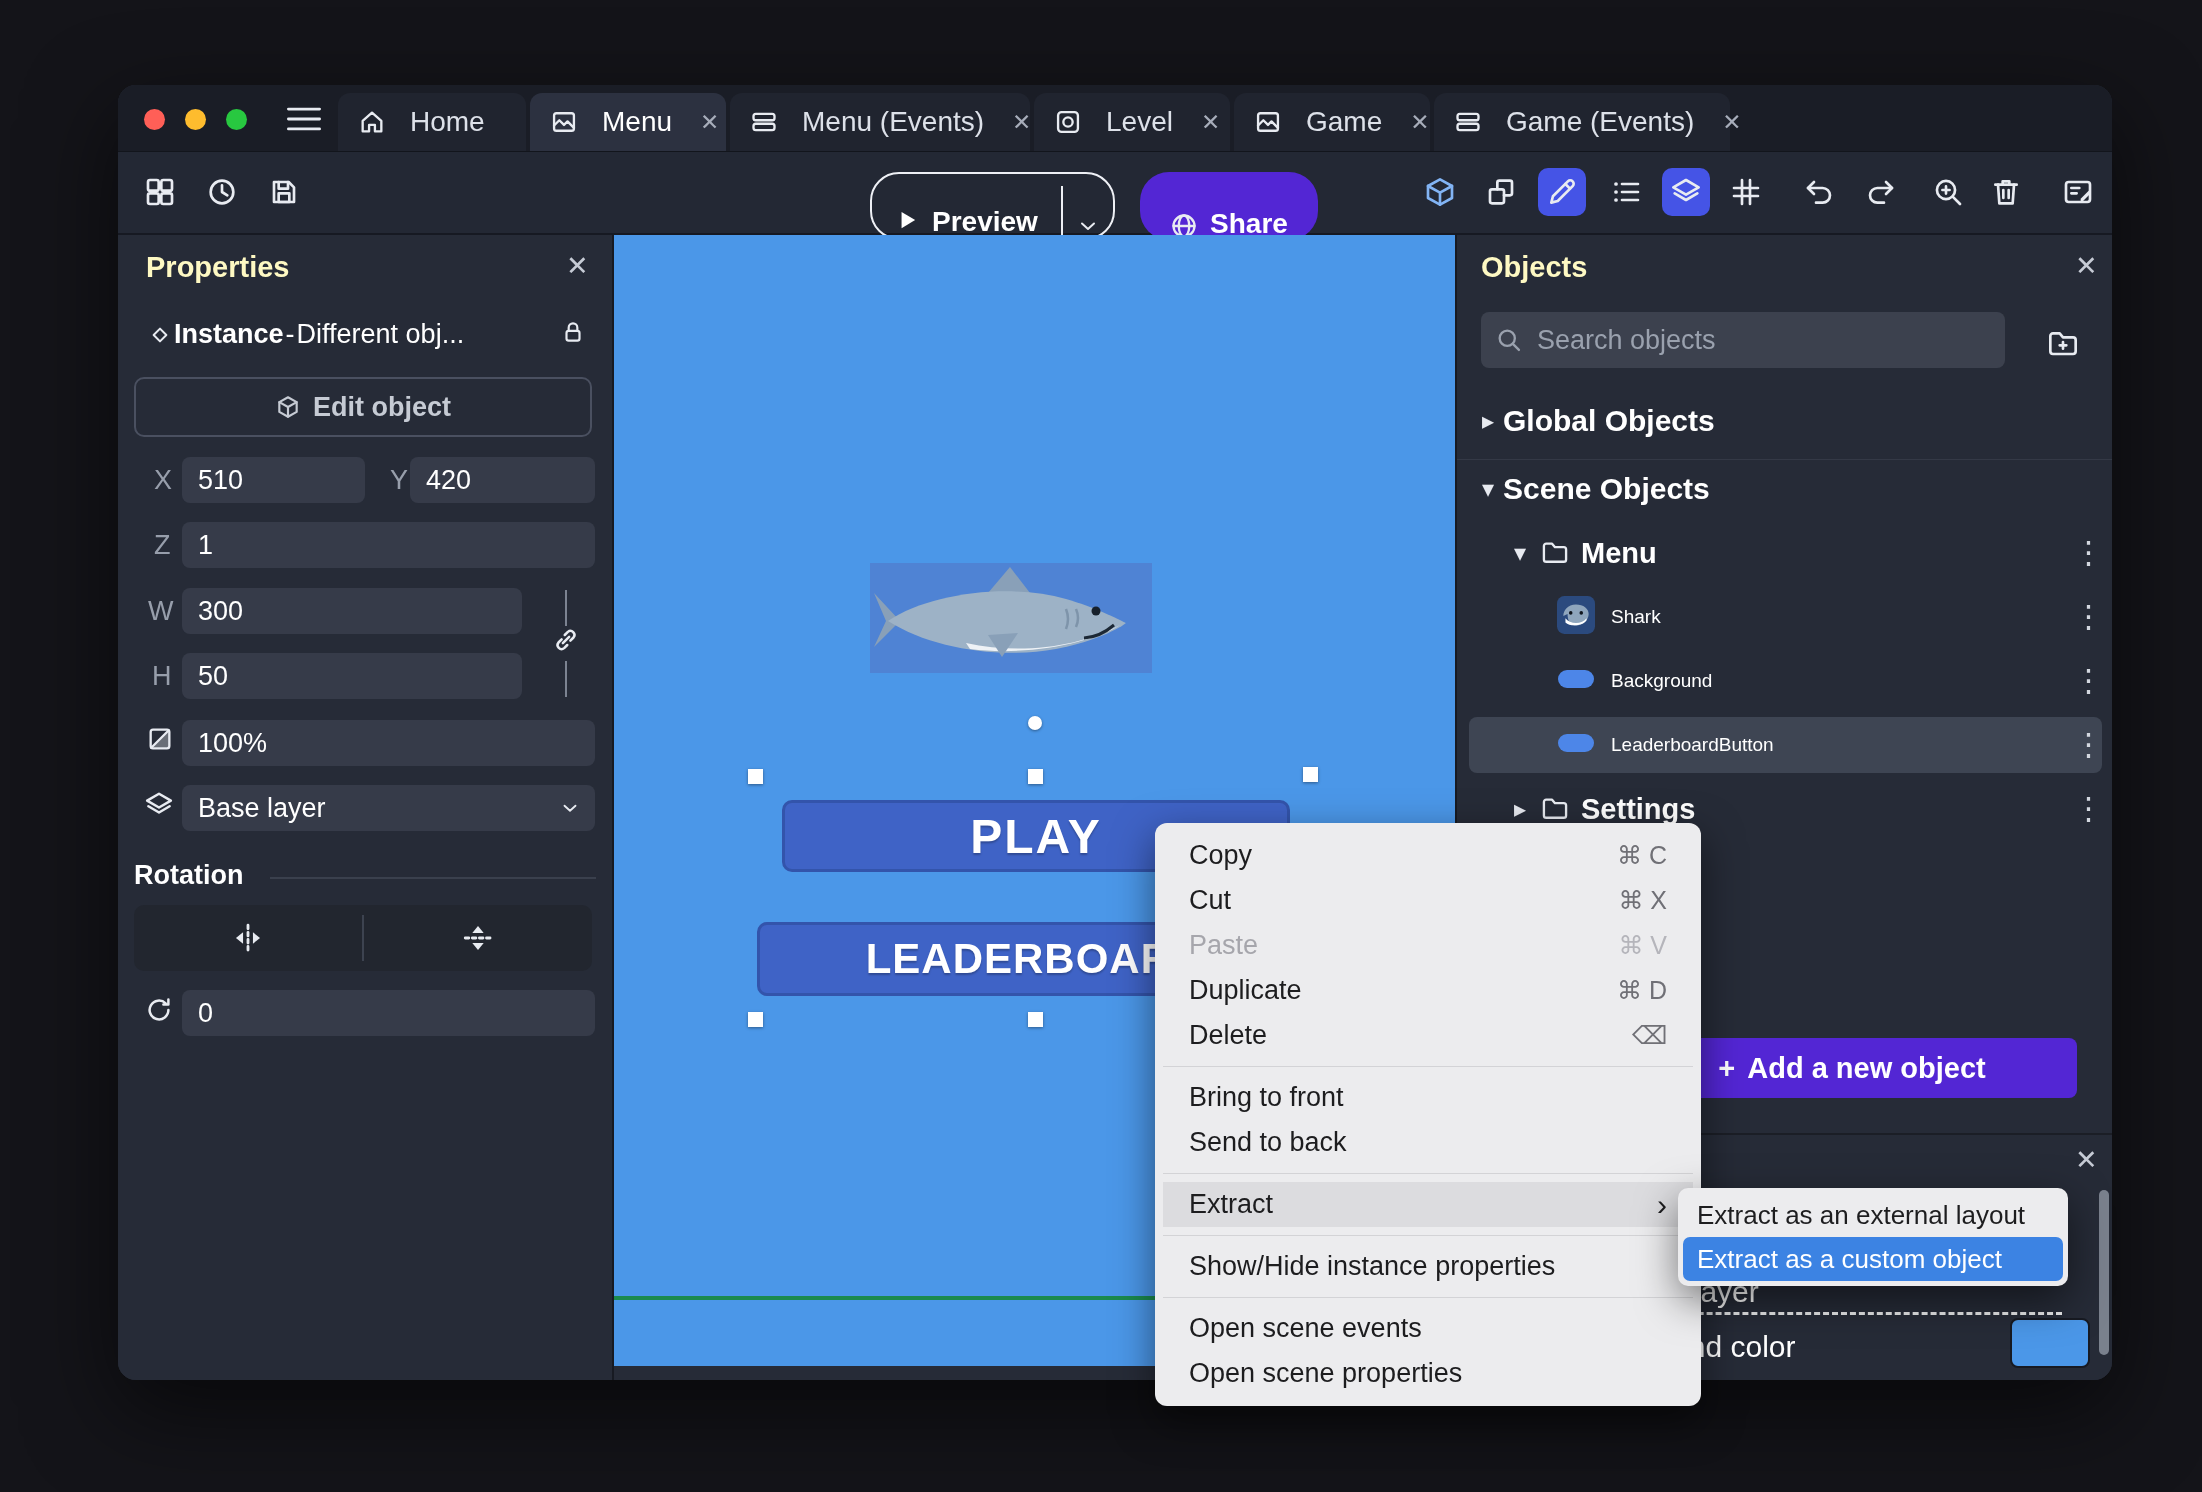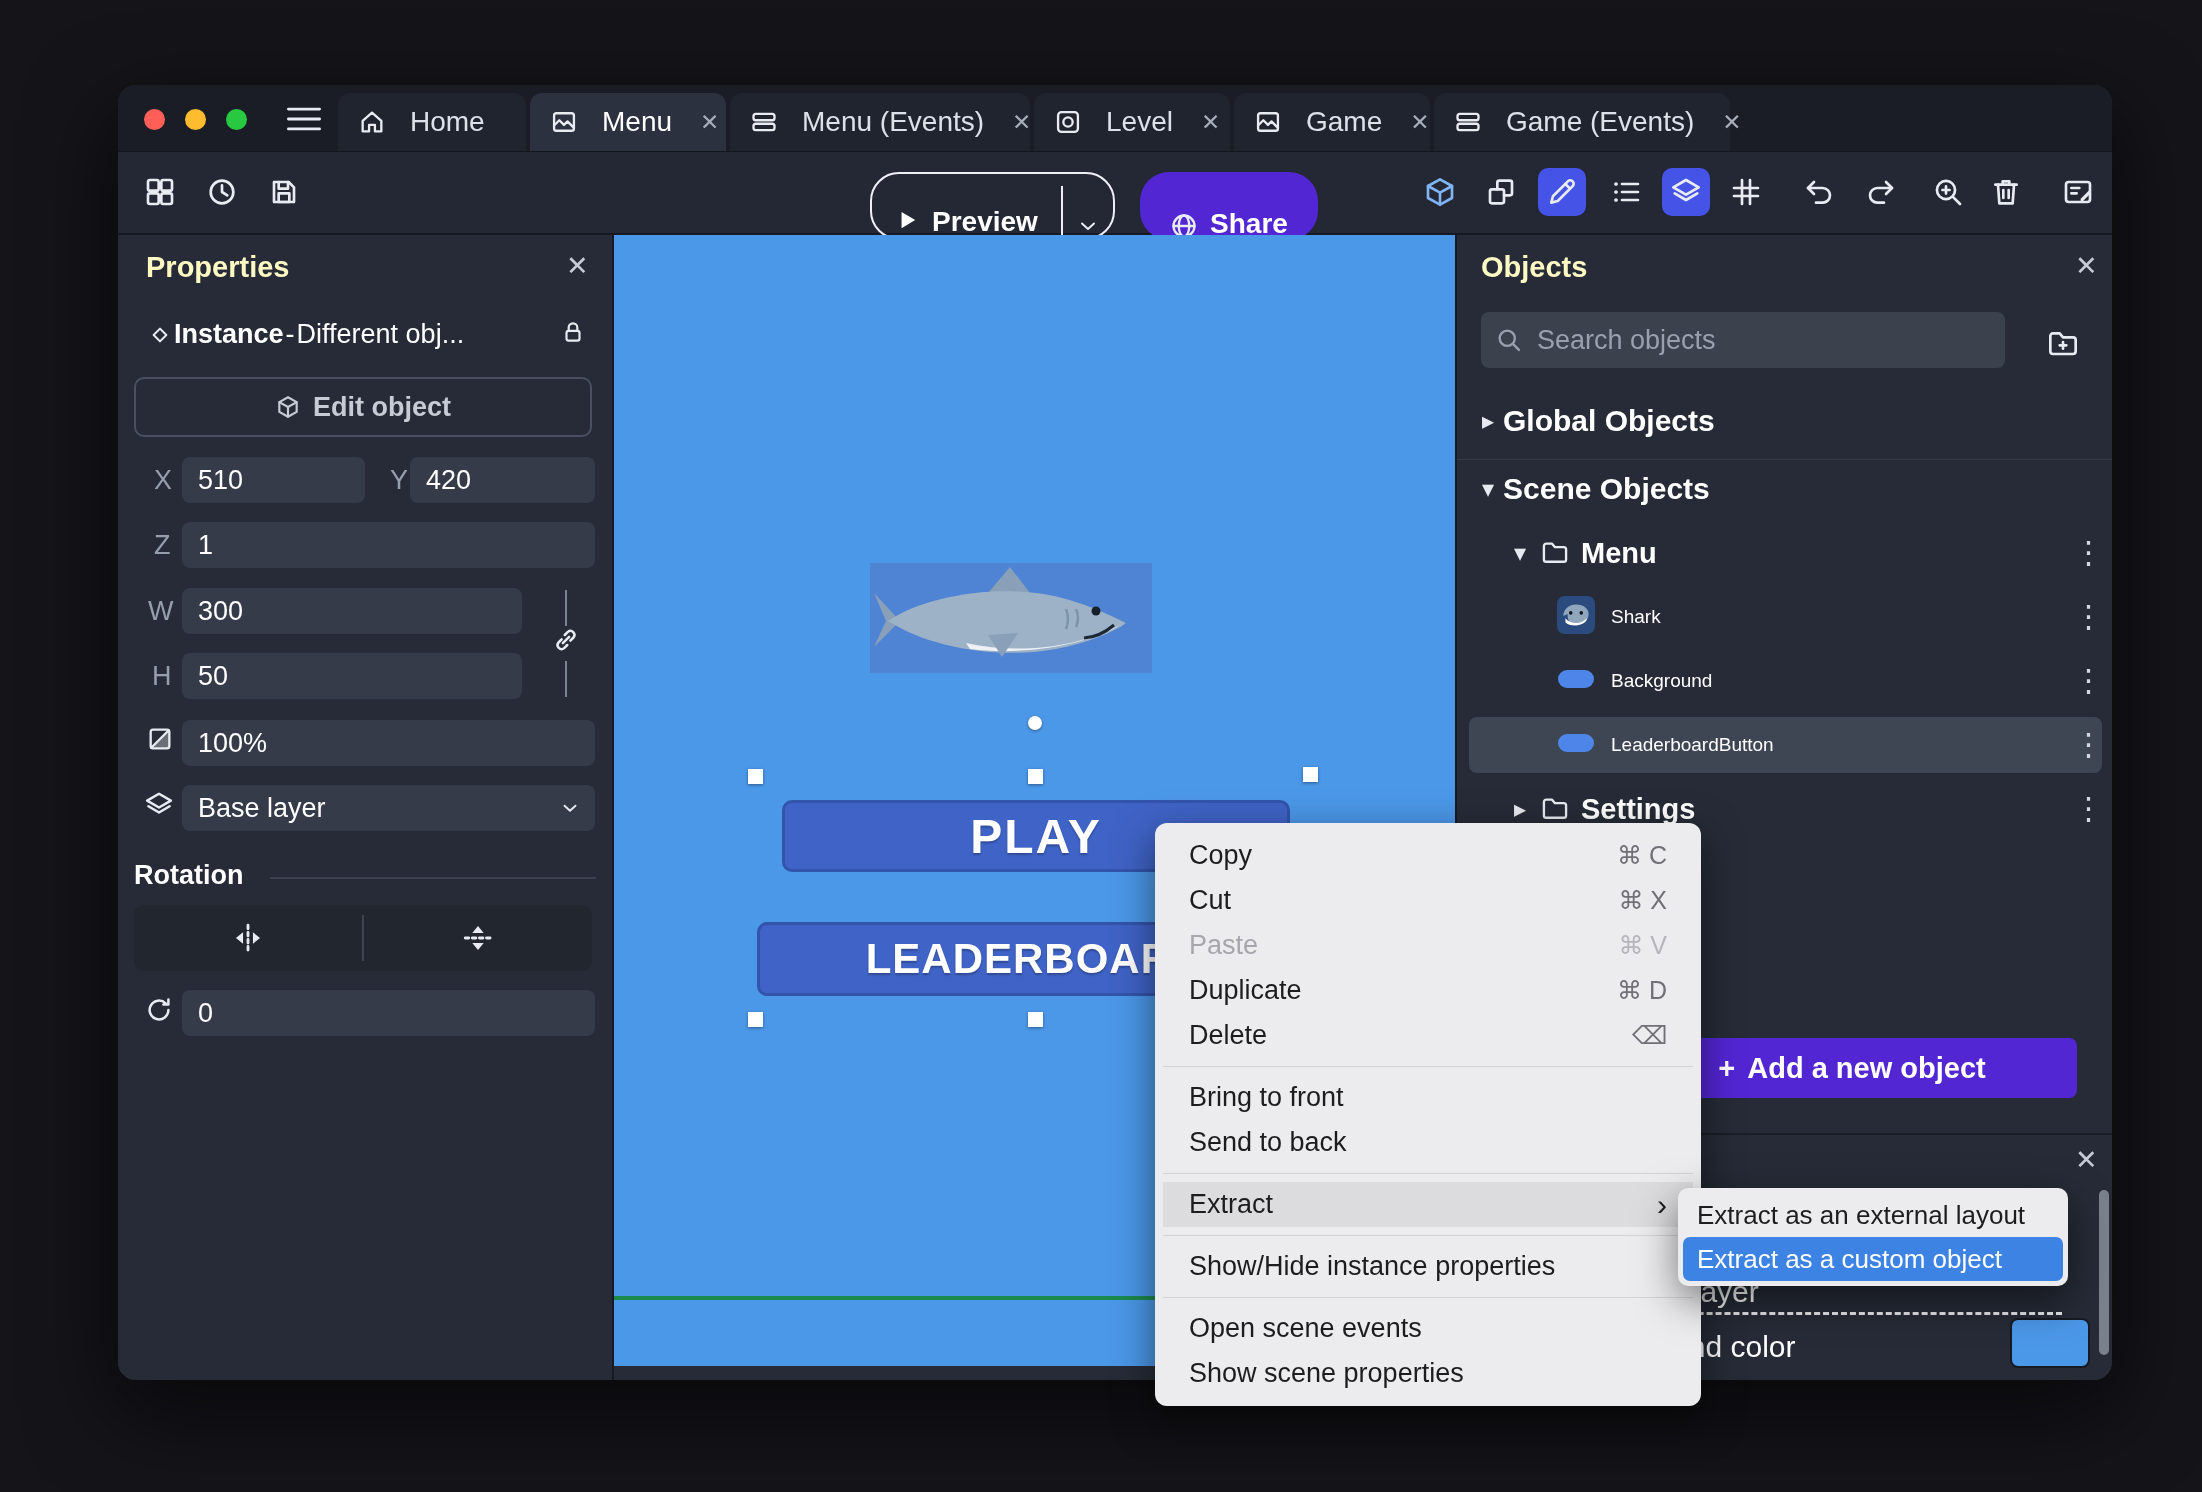--- a/index.html
+++ b/index.html
@@ -588,21 +588,21 @@
   </div>
   <div class="cm-sep"></div>
   <div class="cm-item">
     <span>Show/Hide instance properties</span>
   </div>
   <div class="cm-sep"></div>
   <div class="cm-item">
     <span>Open scene events</span>
   </div>
   <div class="cm-item">
-    <span>Show scene properties</span>
+    <span>Open scene properties</span>
   </div>
 </div>
 
 <div class="submenu">
   <div class="sub-item">
     <span>Extract as an external layout</span>
   </div>
   <div class="sub-item sel">
     <span>Extract as a custom object</span>
   </div>

